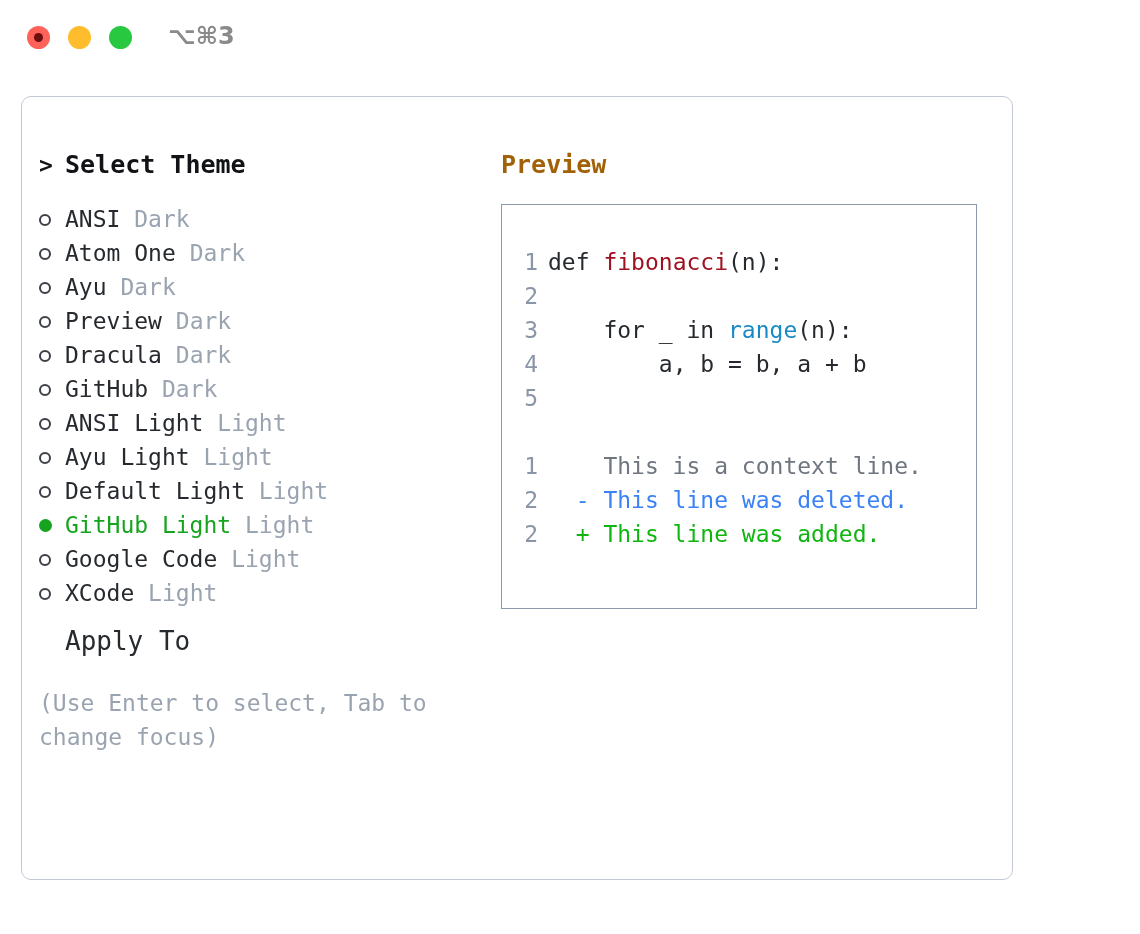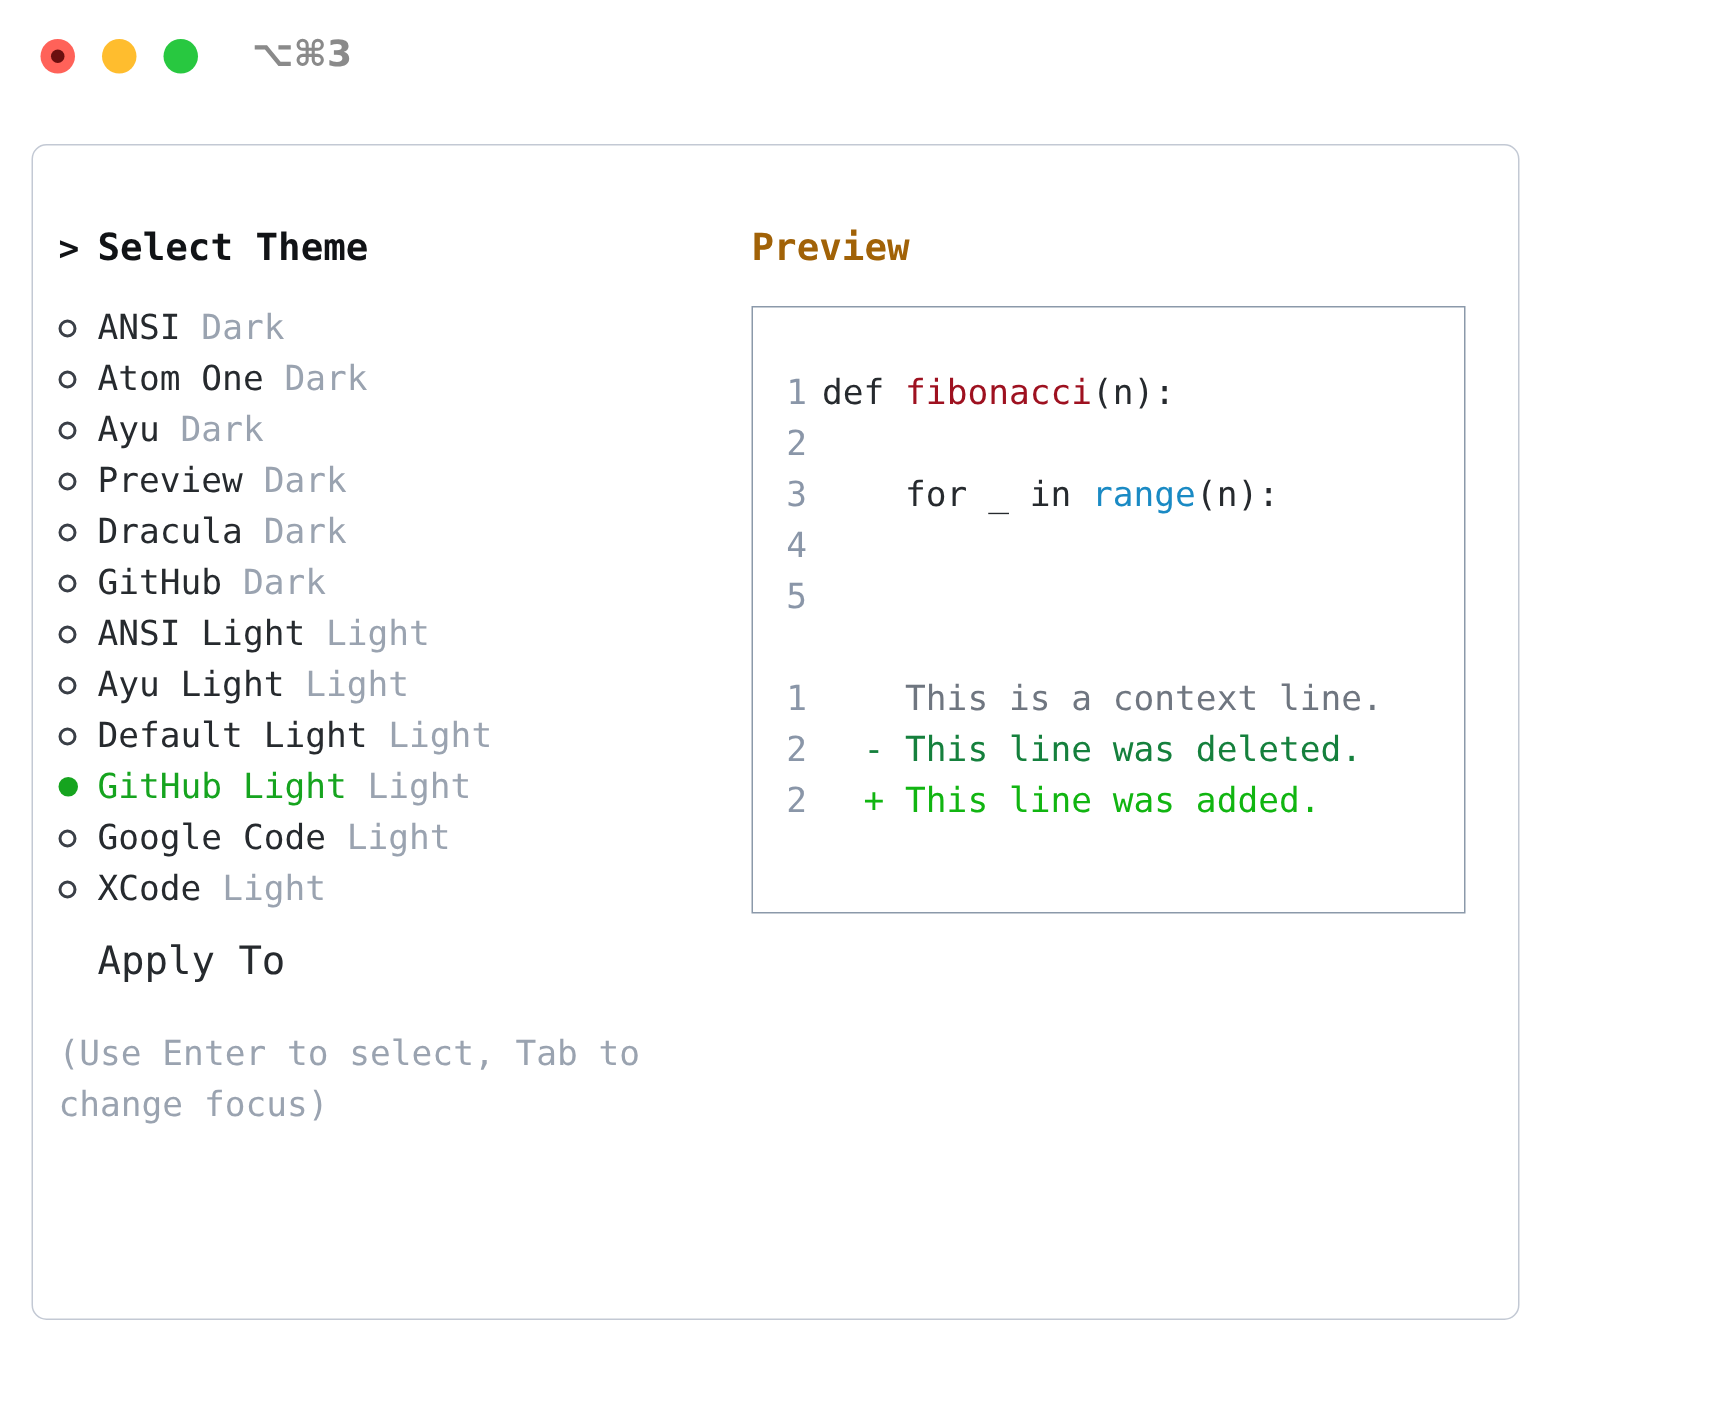--- a/index.html
+++ b/index.html
@@ -197,21 +197,21 @@
   .code-text { color: #262a2e; }
   .code-blank { height: 34px; }
 
   .tok-fn    { color: #9e1120; }
   .tok-num   { color: #0f7a78; }
   .tok-builtin { color: #1a8ac4; }
   .tok-var   { color: #262a2e; }
   .tok-plain { color: #262a2e; }
 
   .diff-ctx { color: #6f7680; }
-  .diff-del { color: #15803d; }
+  .diff-del { color: #3b82f6; }
   .diff-add { color: #11b511; }
 </style>
 </head>
 <body>
 
 <div class="window">
 
   <div class="titlebar">
     <div class="lights">
       <div class="light light-red"></div>
@@ -252,21 +252,21 @@
       <div class="hint">(Use Enter to select, Tab to change focus)</div>
     </div>
 
     <div class="right-col">
       <div class="preview-title">Preview</div>
       <div class="preview-box">
         <div id="code-block">
             <div class="code-row"><span class="lineno">1</span><span class="code-text"><span class="tok-plain">def </span><span class="tok-fn">fibonacci</span><span class="tok-plain">(n):</span></span></div>
             <div class="code-row"><span class="lineno">2</span></div>
             <div class="code-row"><span class="lineno">3</span><span class="code-text"><span class="tok-plain">    for _ in </span><span class="tok-builtin">range</span><span class="tok-plain">(n):</span></span></div>
-            <div class="code-row"><span class="lineno">4</span></div>
+            <div class="code-row"><span class="lineno">4</span><span class="code-text"><span class="tok-plain">        </span><span class="tok-var">a, b</span><span class="tok-plain"> = </span><span class="tok-var">b</span><span class="tok-plain">, </span><span class="tok-var">a</span><span class="tok-plain"> + </span><span class="tok-var">b</span></span></div>
             <div class="code-row"><span class="lineno">5</span></div>
           </div>
         <div class="code-blank"></div>
         <div id="diff-block">
             <div class="code-row"><span class="lineno">1</span><span class="diff-ctx">    This is a context line.</span></div>
             <div class="code-row"><span class="lineno">2</span><span class="diff-del">  - This line was deleted.</span></div>
             <div class="code-row"><span class="lineno">2</span><span class="diff-add">  + This line was added.</span></div>
           </div>
       </div>
     </div>

